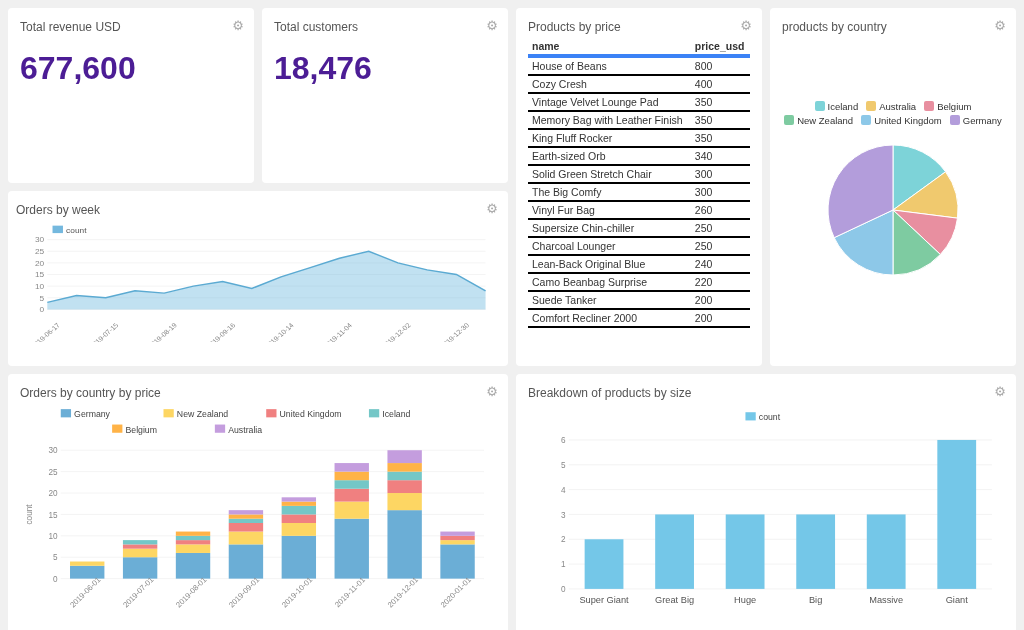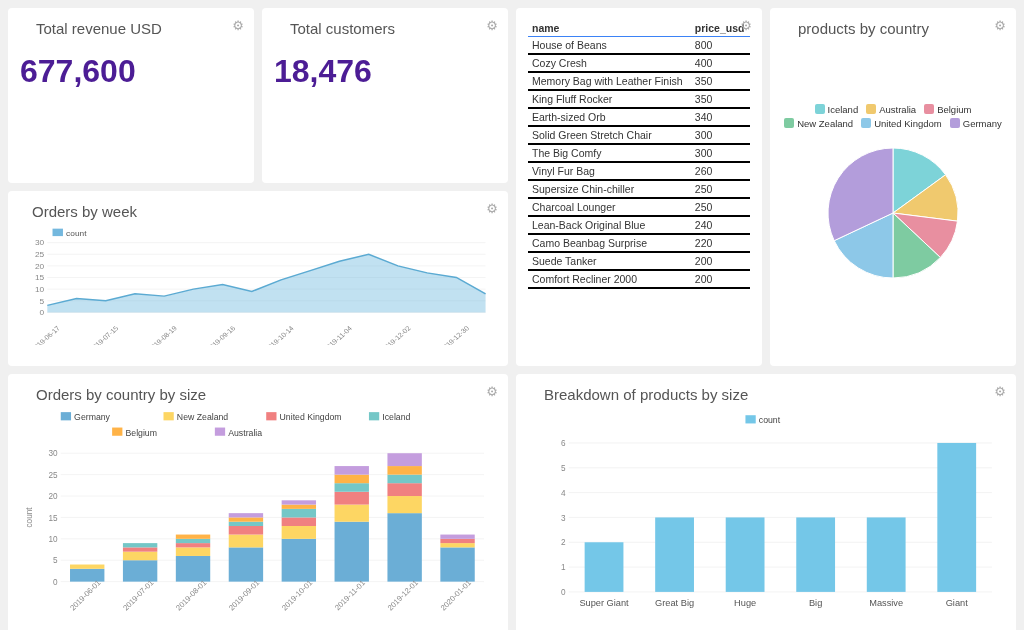--- a/index.html
+++ b/index.html
@@ -21,24 +21,23 @@
       height: 630px;
     }
     .card {
       background: #fff;
       border-radius: 4px;
       padding: 12px;
       position: relative;
       overflow: hidden;
     }
     .card-title {
-      font-size: 15px;
+      font-size: 12px;
       color: #555;
       margin-bottom: 4px;
-      margin-left: 16px;
     }
     .card-gear {
       position: absolute;
       top: 10px;
       right: 10px;
       color: #aaa;
       font-size: 13px;
       cursor: pointer;
     }
     
@@ -51,21 +50,21 @@
 
     
     .price-table {
       width: 100%;
       border-collapse: collapse;
       font-size: 10.5px;
     }
     .price-table th {
       text-align: left;
       font-weight: bold;
-      border-bottom: 1px solid #3b82f6;
+      border-bottom: 4px solid #3b82f6;
       padding: 2px 4px;
       color: #333;
     }
     .price-table th.right, .price-table td.right {
     }
     .price-table td {
       padding: 2px 4px;
       border-bottom: 2px solid #000000;
     }
 
@@ -128,37 +127,42 @@
     <div class="metric-value">677,600</div>
   </div>
 
   <div class="card" style="grid-column:2;grid-row:1;">
     <div class="card-title">Total customers</div>
     <span class="card-gear">⚙</span>
     <div class="metric-value">18,476</div>
   </div>
 
   <div class="card" style="grid-column:3;grid-row:1/3;">
+    <div class="card-title">Products by price</div>
     <span class="card-gear">⚙</span>
     <div class="scrollable-table">
       <table class="price-table">
         <thead>
           <tr>
             <th>name</th>
             <th class="right">price_usd</th>
           </tr>
         </thead>
         <tbody id="price-table-body">
         <tr>
               <td>House of Beans</td>
               <td class="right">800</td>
             </tr>
             <tr>
               <td>Cozy Cresh</td>
               <td class="right">400</td>
+            </tr>
+            <tr>
+              <td>Vintage Velvet Lounge Pad</td>
+              <td class="right">350</td>
             </tr>
             <tr>
               <td>Memory Bag with Leather Finish</td>
               <td class="right">350</td>
             </tr>
             <tr>
               <td>King Fluff Rocker</td>
               <td class="right">350</td>
             </tr>
             <tr>
@@ -276,21 +280,21 @@
           <text x="198" y="125" text-anchor="middle" font-size="7" fill="#888" transform="rotate(-45,198,125)">2019-09-16</text>
           <text x="254" y="125" text-anchor="middle" font-size="7" fill="#888" transform="rotate(-45,254,125)">2019-10-14</text>
           <text x="310" y="125" text-anchor="middle" font-size="7" fill="#888" transform="rotate(-45,310,125)">2019-11-04</text>
           <text x="366" y="125" text-anchor="middle" font-size="7" fill="#888" transform="rotate(-45,366,125)">2019-12-02</text>
           <text x="422" y="125" text-anchor="middle" font-size="7" fill="#888" transform="rotate(-45,422,125)">2019-12-30</text>
         </svg>
     </div>
   </div>
 
   <div class="card" style="grid-column:1/3;grid-row:3;">
-    <div class="card-title">Orders by country by size</div>
+    <div class="card-title">Orders by country by price</div>
     <span class="card-gear">⚙</span>
     <div class="bar-chart-container">
       <svg id="stacked-chart" width="100%" height="100%" viewBox="0 0 460 220">
           <rect x="38" y="5" width="10" height="8" fill="#6baed6"></rect>
           <text x="51" y="13" font-size="8.5" fill="#444">Germany</text>
           <rect x="138" y="5" width="10" height="8" fill="#fdd663"></rect>
           <text x="151" y="13" font-size="8.5" fill="#444">New Zealand</text>
           <rect x="238" y="5" width="10" height="8" fill="#f08080"></rect>
           <text x="251" y="13" font-size="8.5" fill="#444">United Kingdom</text>
           <rect x="338" y="5" width="10" height="8" fill="#74c7c7"></rect>

